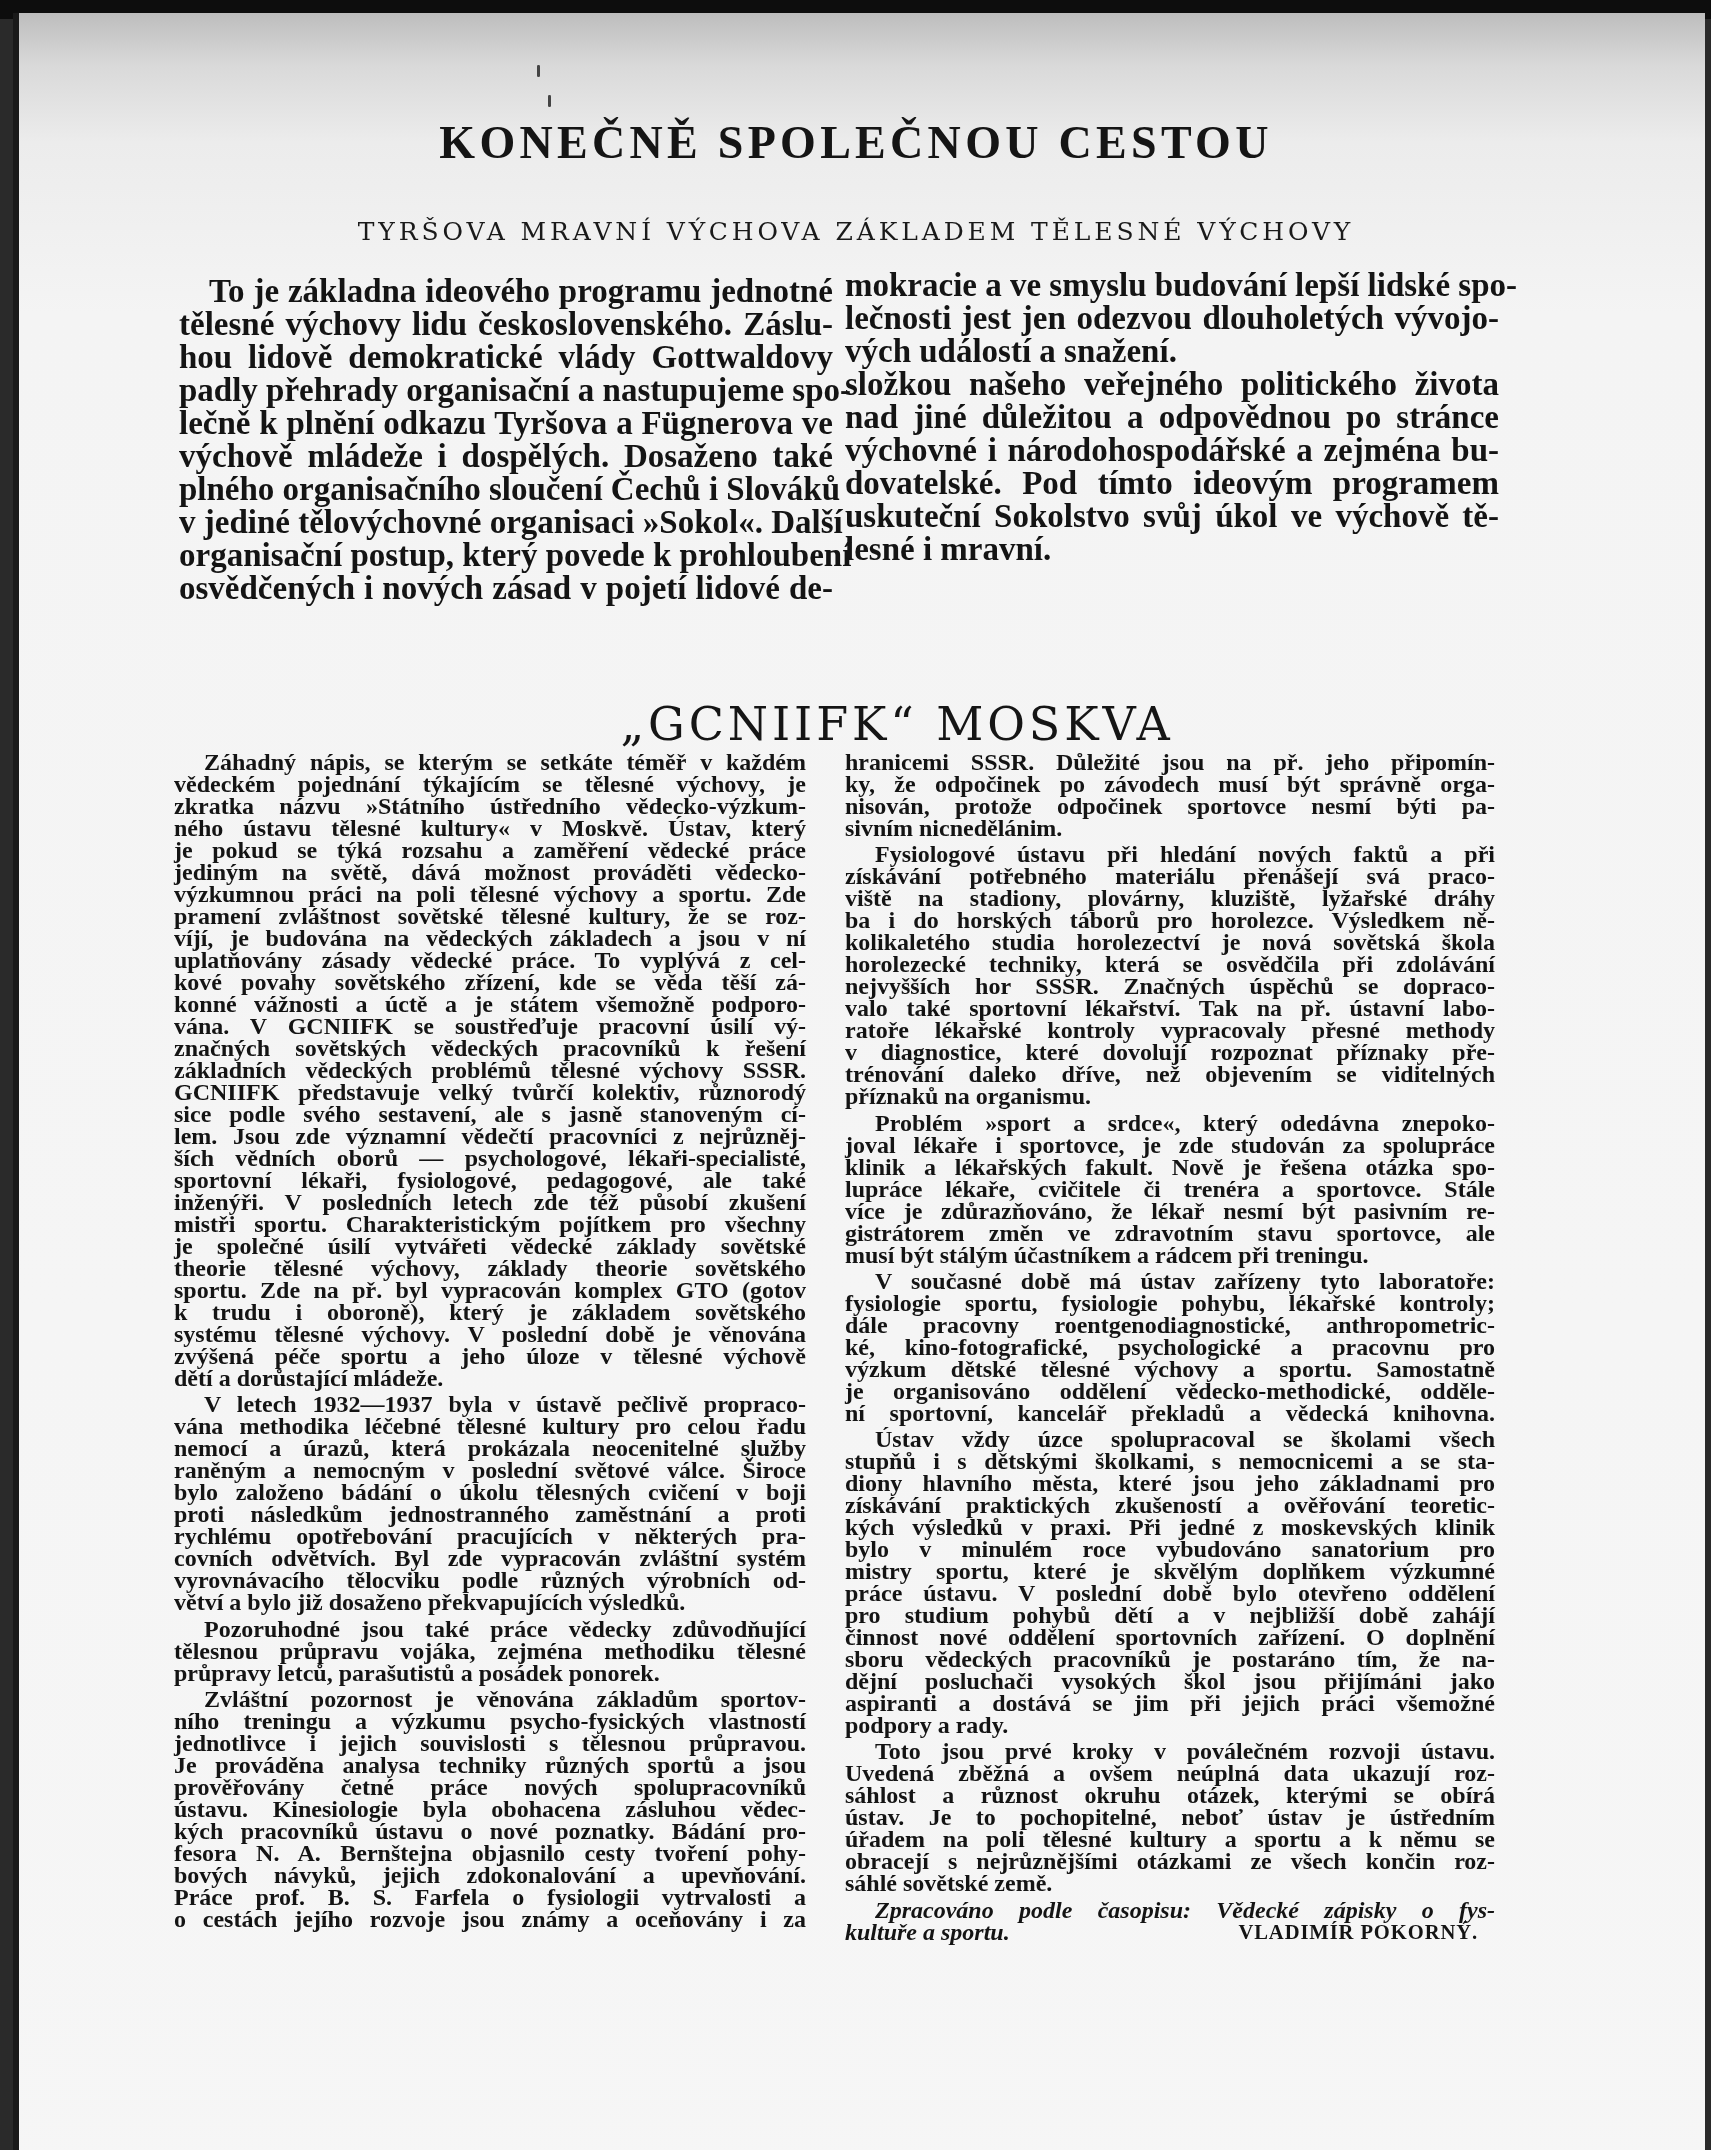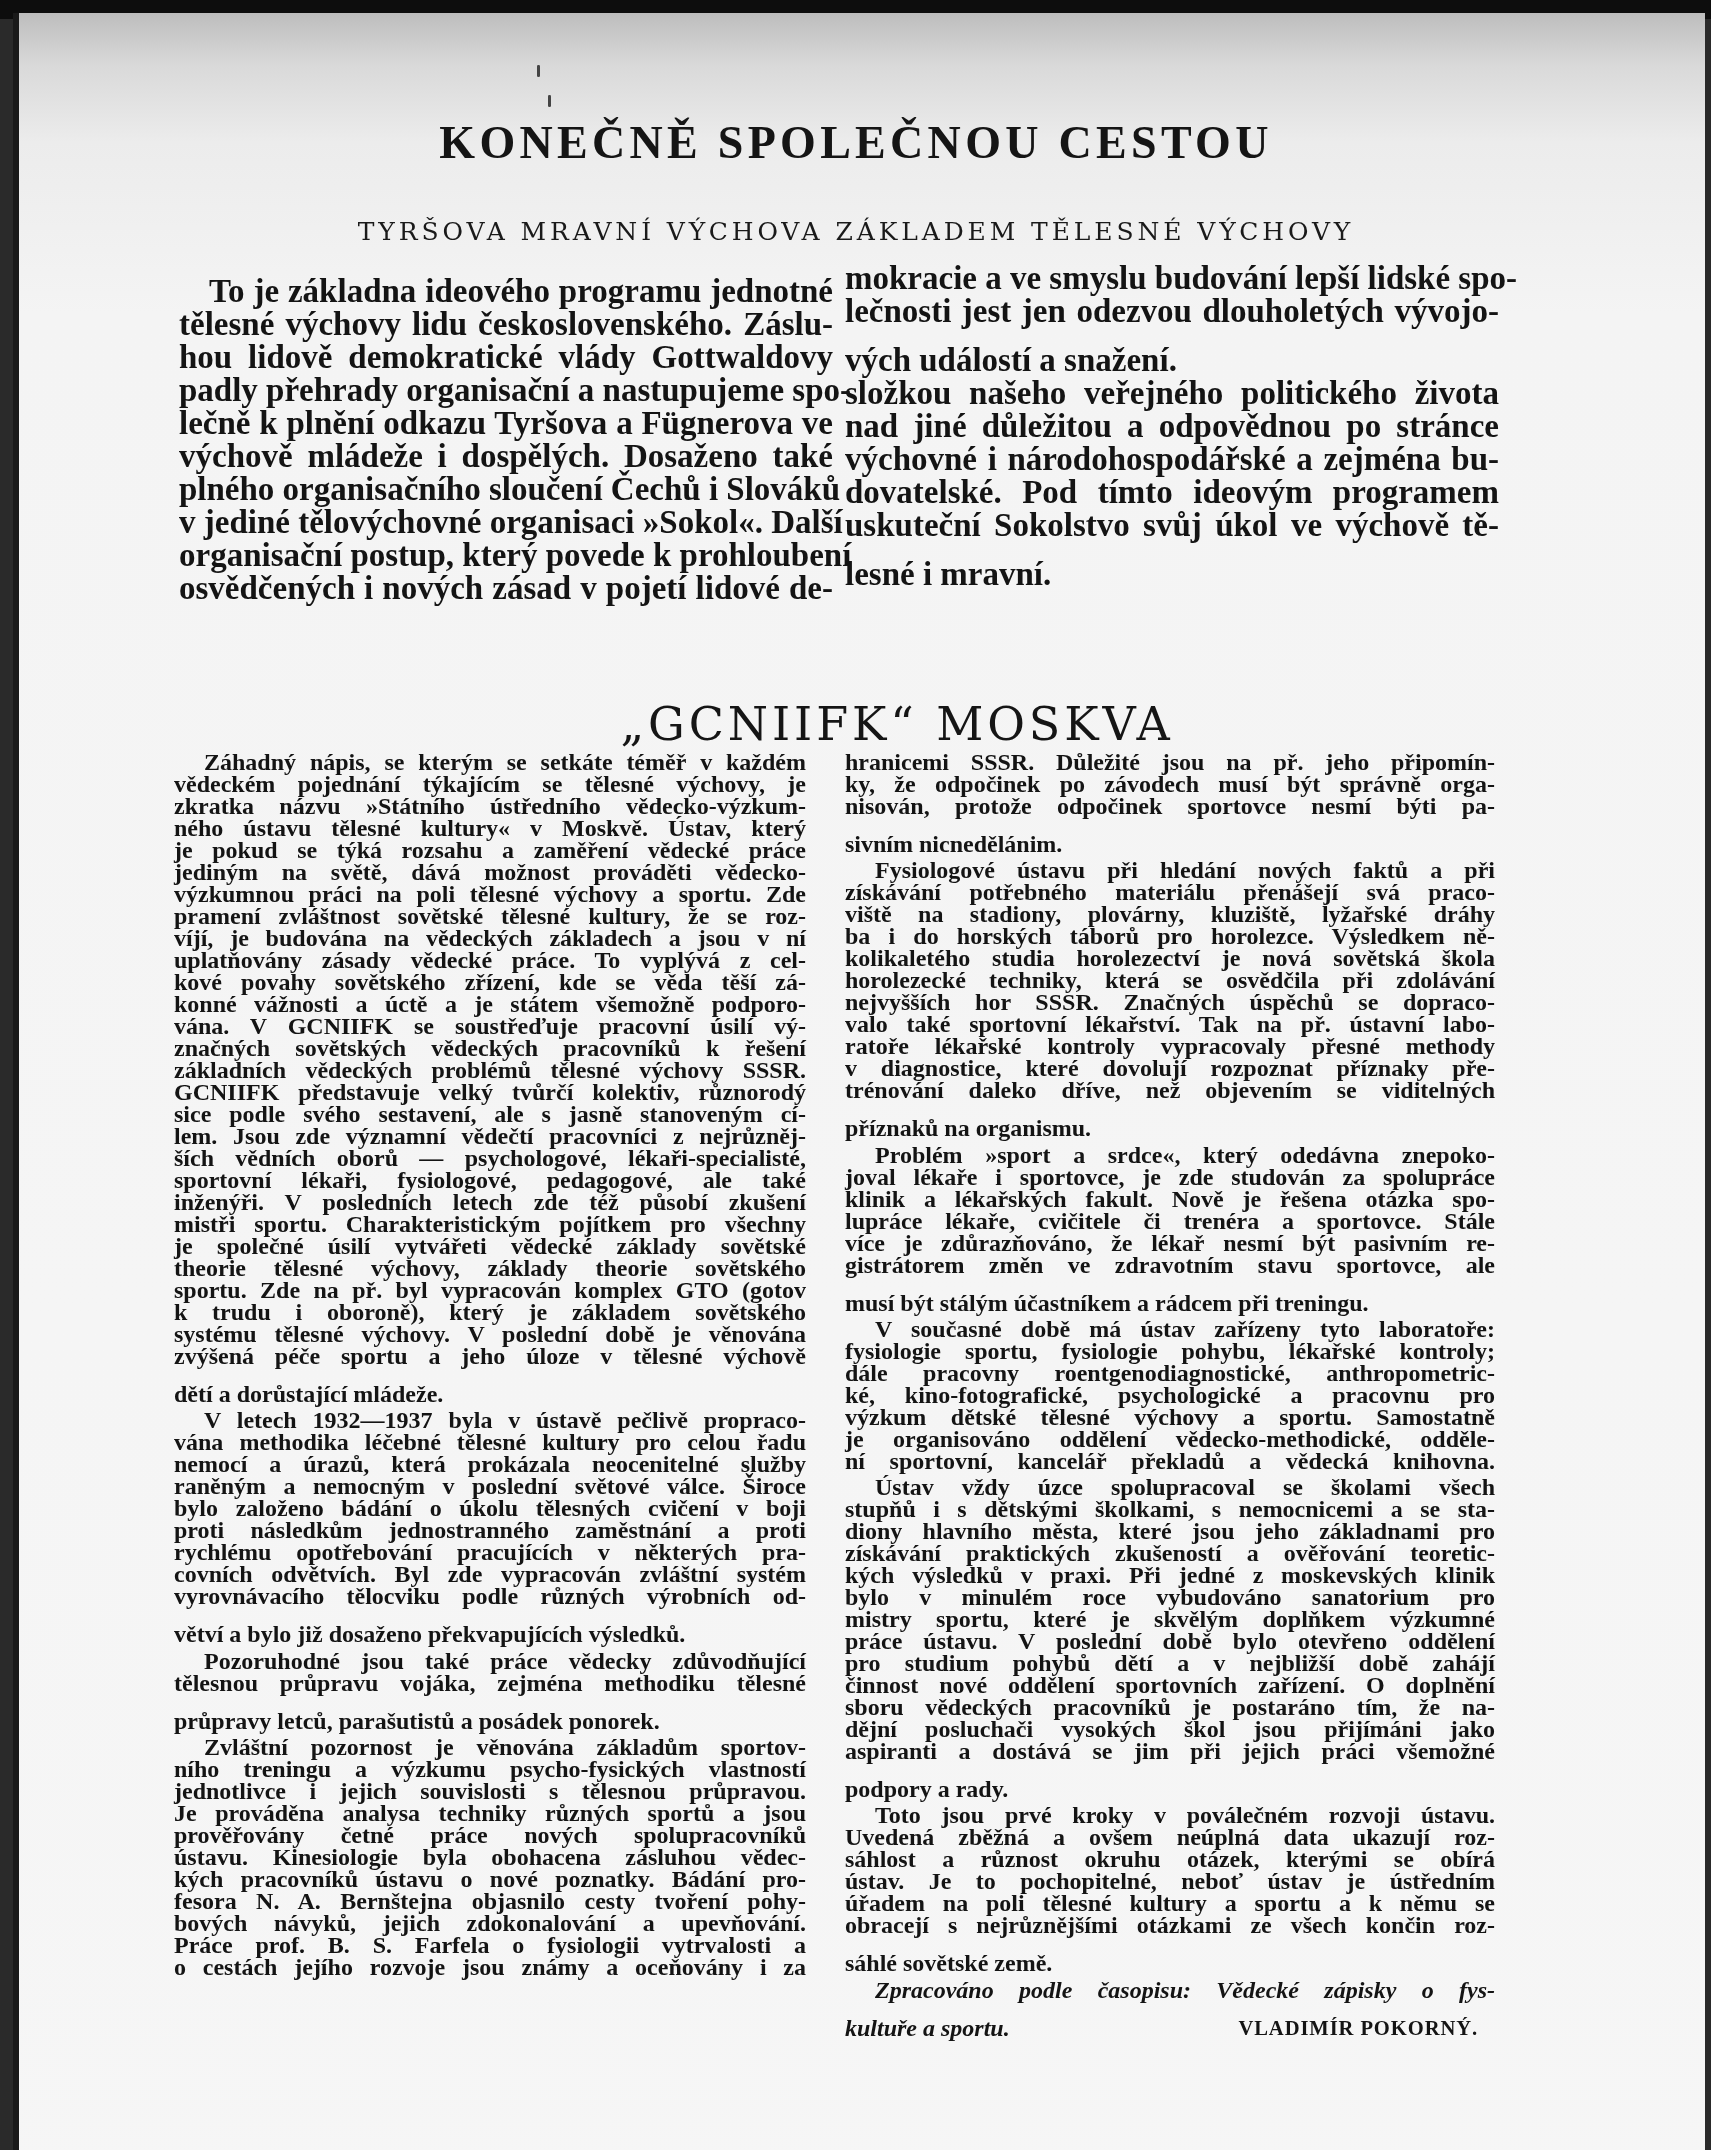--- a/index.html
+++ b/index.html
@@ -13,25 +13,25 @@
   .h1 {
     position:absolute; left:0; right:0; top:116px; text-align:center;
     font-family:Liberation Serif, serif; font-weight:bold; font-size:46px; letter-spacing:4.3px; color:#151515;
   }
   .h2 {
     position:absolute; left:0; right:0; top:217px; text-align:center;
     font-family:"DejaVu Serif", serif; font-size:25px; letter-spacing:3.9px; color:#1a1a1a;
   }
   .col { position:absolute; font-family:"Liberation Serif", serif; color:#141414; }
   .col .ln { display:block; white-space:nowrap; text-align:justify; text-align-last:justify; }
-  .col .ln.last { text-align-last:left;margin-top:16px; }
+  .col .ln.last { text-align-last:left; }
   .col .ln.ind { padding-left:30px; }
   .a1 { font-size:33px; line-height:33px; font-weight:bold; width:654px; }
   .a1left { left:179px; top:275px; }
-  .a1right { left:845px; top:262px; }
+  .a1right { left:845px; top:269px; }
   .h3 {
     position:absolute; left:0; right:0; top:697px; text-align:center;
     font-family:"DejaVu Serif", serif; font-size:46px; letter-spacing:3.9px; color:#151515; padding-left:34px;margin-left:48px;
   }
   .a2 { font-size:24px; line-height:22px; font-weight:bold; width:632px; }
   .a2left { left:174px; top:751px; }
   .a2right { left:845px; top:751px; width:650px; }
   .gap { display:block; height:4.3px; }
   .ital { font-style:italic; }
   .sig { display:inline-block; float:right; font-style:normal; font-size:20.6px; letter-spacing:0.9px; margin-right:17px; }

